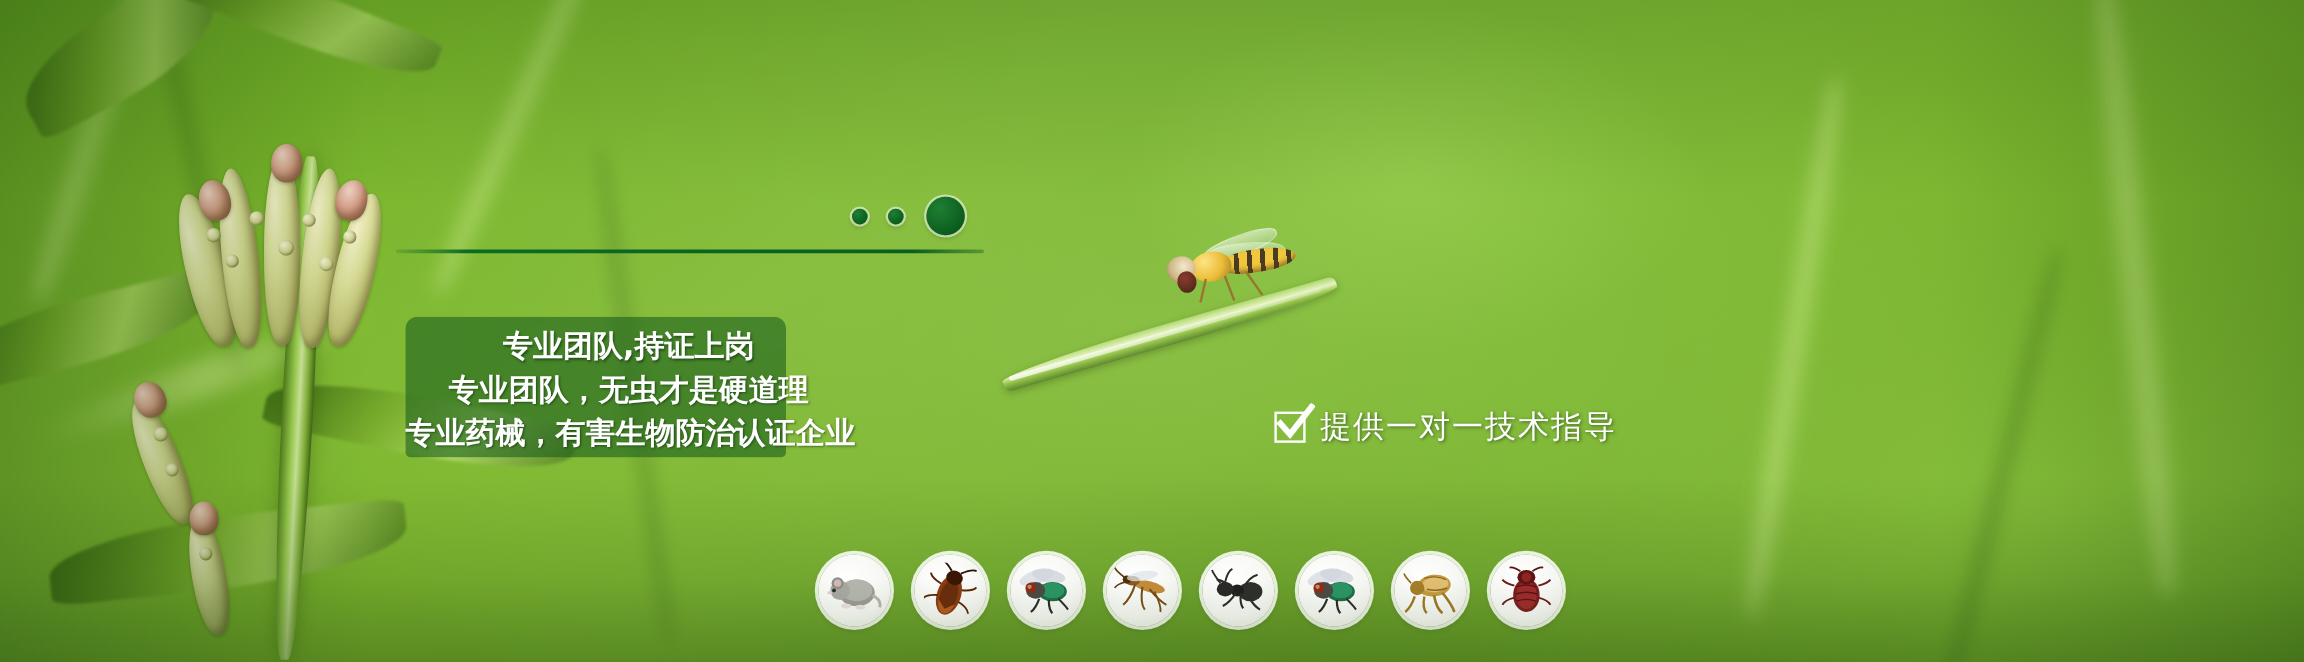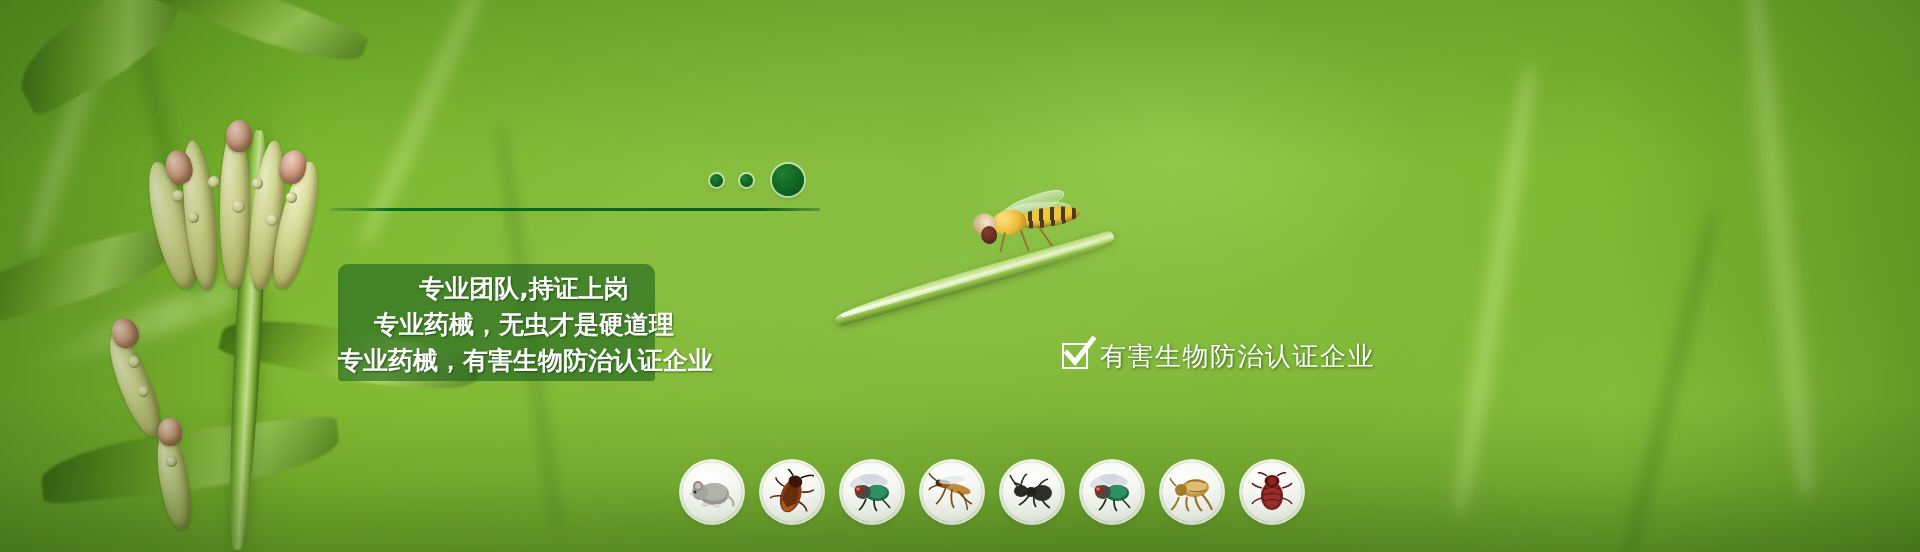--- a/index.html
+++ b/index.html
@@ -342,32 +342,32 @@
 
   <div class="divider"></div>
   <div class="dots">
     <div class="dot d1"></div>
     <div class="dot d2"></div>
     <div class="dot d3"></div>
   </div>
 
   <div class="slogan-box">
     <div class="slogan-line l1">专业团队,持证上岗</div>
-    <div class="slogan-line l2">专业药械，无虫才是硬道理</div>
+    <div class="slogan-line l2">专业团队，无虫才是硬道理</div>
     <div class="slogan-line l3">专业药械，有害生物防治认证企业</div>
   </div>
 
   <div class="check-list">
     <div class="check-item">
       <span class="check-box">
         <svg width="34" height="34" viewBox="0 0 34 34" aria-hidden="true">
           <path d="M5 17 L13 26 L31 3" stroke="#ffffff" stroke-width="5" fill="none" stroke-linecap="square"></path>
         </svg>
       </span>
-      <span class="check-text">有害生物防治认证企业</span>
+      <span class="check-text">提供一对一技术指导</span>
     </div>
   </div>
 
   <div class="pest-row">
 
     <div class="pest" title="鼠">
       <svg width="46" height="40" viewBox="0 0 46 40">
         <ellipse cx="25" cy="22" rx="15" ry="11" fill="#9b9b95"></ellipse>
         <ellipse cx="25" cy="20" rx="13" ry="9" fill="#b5b5ae"></ellipse>
         <circle cx="11" cy="20" r="8" fill="#a8a8a1"></circle>

